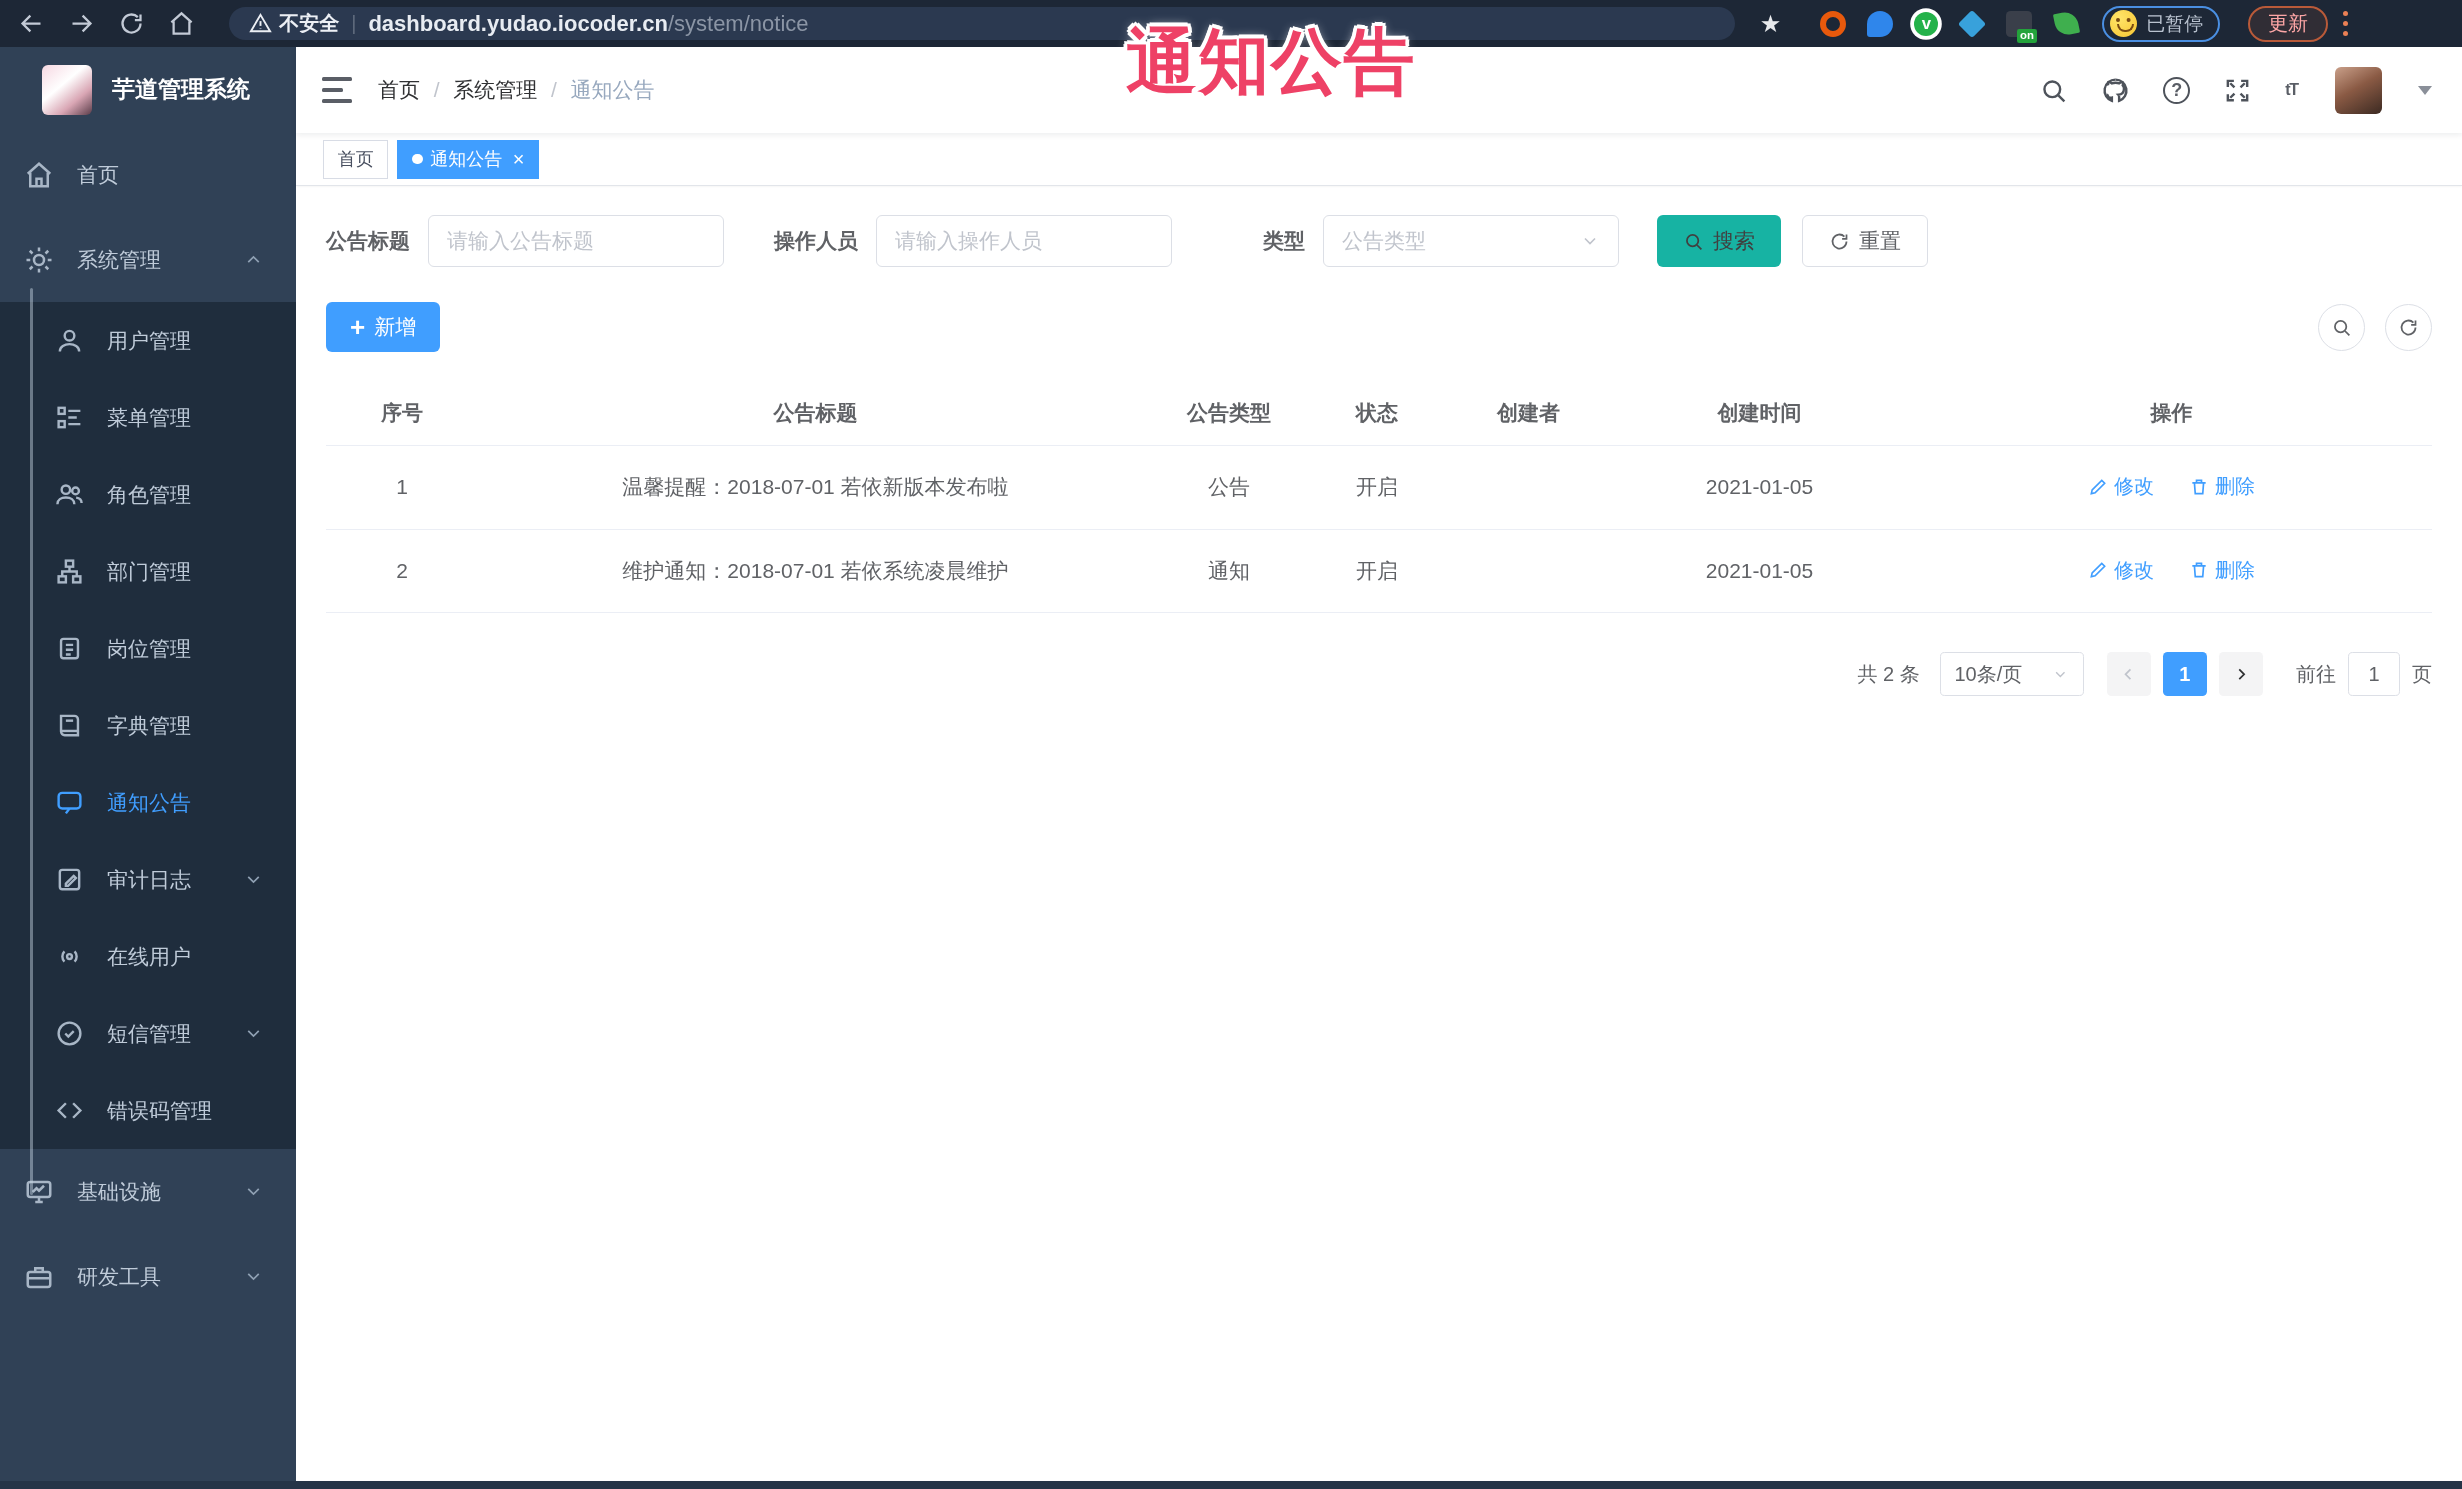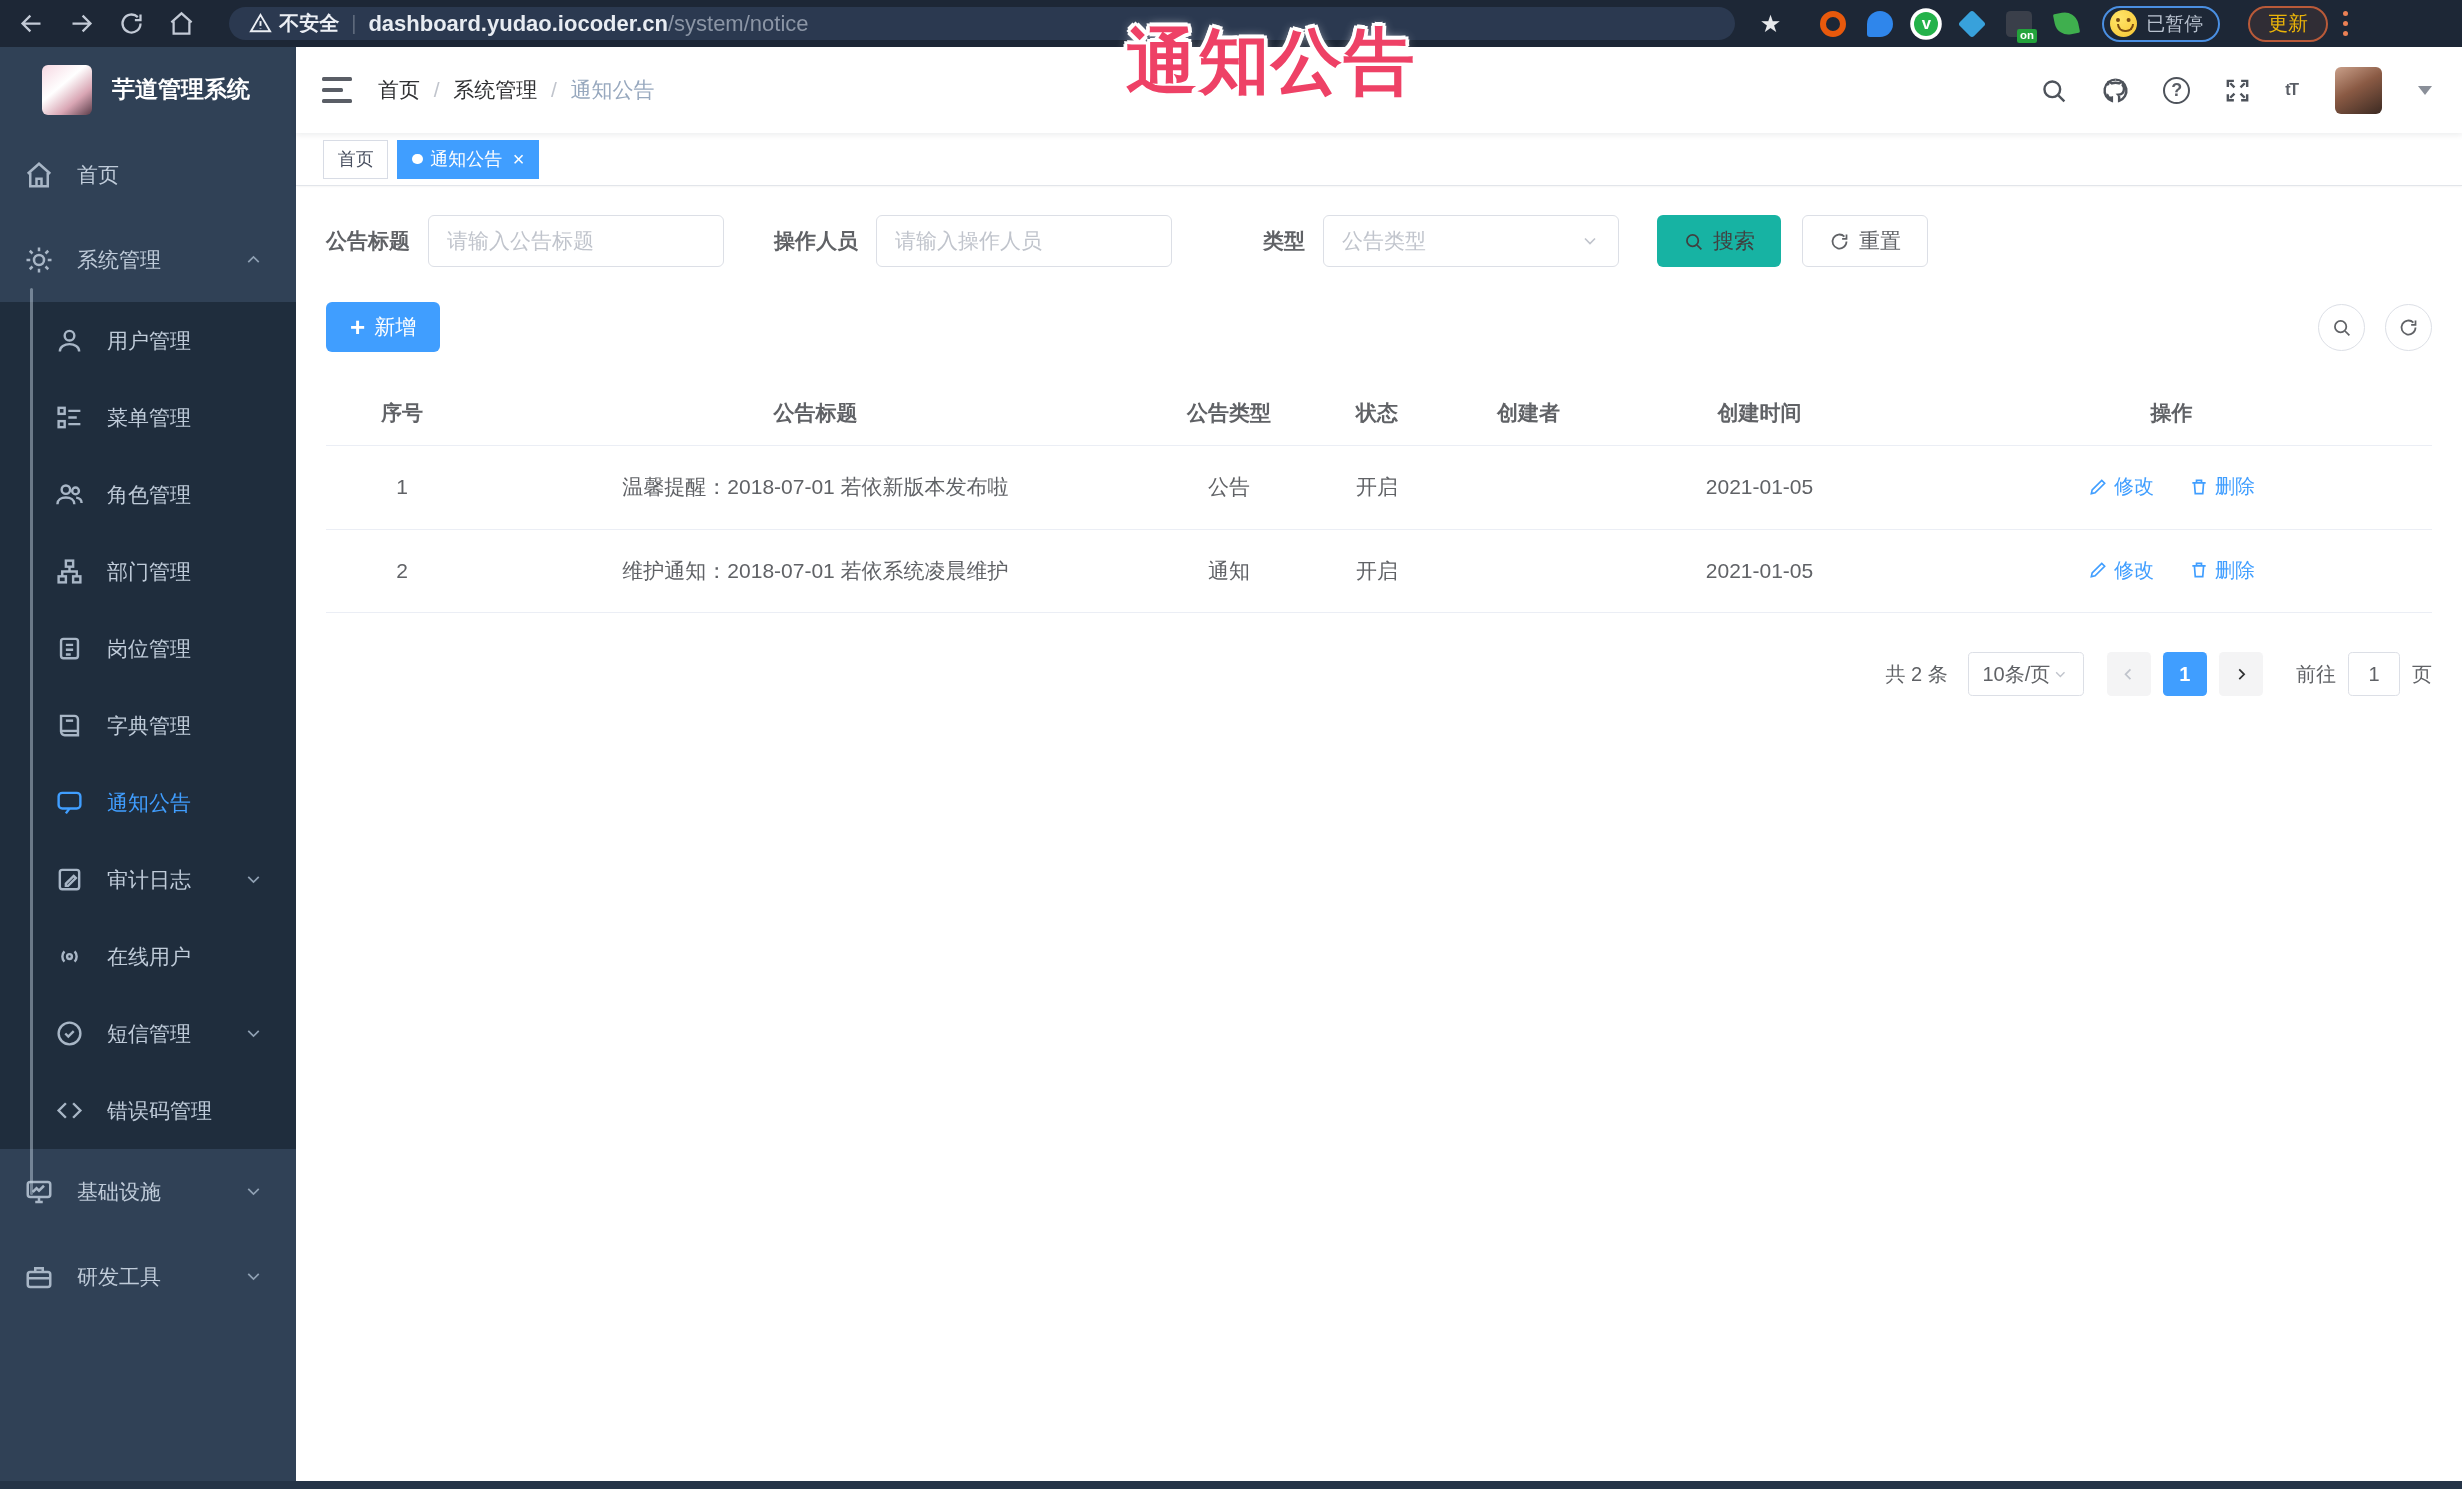--- a/index.html
+++ b/index.html
@@ -25,21 +25,21 @@
   .ext-dark { background:#3a3f4a; border-radius:4.6px; }
   .ext-on { position:absolute; bottom:-6px; right:-4.6px; background:#23a33b; color:#fff; font-size:11.4px; line-height:13.7px; padding:0 3px; border-radius:2.3px; font-weight:bold; }
   .ext-leaf { background:#3faf4e; border-radius:1.5px 60% 1.5px 60%; transform:rotate(-12deg); width:23px; height:23px; margin:1.5px; }
   .ext-star { color:#e8eaed; font-size:24px; line-height:26px; text-align:center; }
   .chip { height:36px; border:2.3px solid #4a8fe2; border-radius:20px; display:flex; align-items:center; gap:9px; padding:0 15px 0 6px; cursor:pointer; }
   .face { width:27px; height:27px; background:radial-gradient(circle at 35% 30%, #ffe469, #f7c531); border-radius:50%; position:relative; }
   .face:before { content:""; position:absolute; left:6px; top:8.3px; width:3.8px; height:3.8px; background:#7a4b12; border-radius:50%; box-shadow:10.6px 0 0 #7a4b12; }
   .face:after { content:""; position:absolute; left:6.8px; top:13.7px; width:13px; height:6.8px; border:2.3px solid #7a4b12; border-top:none; border-radius:0 0 12px 12px; }
   .chip-label { color:#b9c2cf; font-size:19px; }
   .update-wrap { display:flex; align-items:center; gap:12px; margin-left:4.6px; }
-  .update-btn { height:36px; border:2.3px solid #b95a39; border-radius:20px; color:#eab308; background:rgba(190,90,50,.12); font-size:20px; display:flex; align-items:center; padding:0 18px; cursor:pointer; }
+  .update-btn { height:36px; border:2.3px solid #b95a39; border-radius:20px; color:#fca5a5; background:rgba(190,90,50,.12); font-size:20px; display:flex; align-items:center; padding:0 18px; cursor:pointer; }
   .kebab { display:flex; flex-direction:column; gap:4.6px; cursor:pointer; padding:3px; }
   .kebab i { width:5.3px; height:5.3px; border-radius:50%; background:#ea8055; }
 
   
   .app { display:flex; height:1434px; }
   .sidebar { width:296px; background:#304156; flex:0 0 auto; position:relative; color:#bfcbd9; }
   .logo-row { height:85px; display:flex; align-items:center; gap:20px; padding-left:42px; cursor:pointer; }
   .logo-img { width:50px; height:50px; border-radius:6px; background:linear-gradient(140deg,#f6d8e2 0%,#fff 40%,#d9a6b4 70%,#5a3c49 100%); }
   .logo-title { font-size:23px; font-weight:bold; color:#fff; }
   .menu { list-style:none; }
@@ -101,21 +101,21 @@
 
   table.grid { width:100%; border-collapse:collapse; table-layout:fixed; }
   .grid th { font-size:21px; font-weight:bold; color:#606266; padding:21px 0 18px; border-bottom:1.5px solid #ebeef5; text-align:center; }
   .grid td { font-size:21px; color:#606266; padding:27px 0; border-bottom:1.5px solid #ebeef5; text-align:center; }
   .op-link { color:#409eff; display:inline-flex; align-items:center; gap:6px; cursor:pointer; font-size:20px; }
   .op-link + .op-link { margin-left:29px; }
   .op-link svg { width:20px; height:20px; }
 
   .pagination { display:flex; align-items:center; justify-content:flex-end; margin-top:39px; font-size:20px; color:#606266; }
   .pg-total { margin-right:20px; }
-  .pg-size { width:116px; height:44px; border:1.5px solid #dcdfe6; border-radius:4.6px; display:flex; align-items:center; justify-content:space-between; padding:0 13.7px; color:#606266; cursor:pointer; margin-right:23px; background:#fff; }
+  .pg-size { width:144px; height:44px; border:1.5px solid #dcdfe6; border-radius:4.6px; display:flex; align-items:center; justify-content:space-between; padding:0 13.7px; color:#606266; cursor:pointer; margin-right:23px; background:#fff; }
   .pg-size .sel-chev { width:16.7px; height:16.7px; color:#c0c4cc; }
   .pg-btn { width:44px; height:44px; border-radius:4.6px; background:#f4f4f5; display:flex; align-items:center; justify-content:center; cursor:pointer; }
   .pg-btn svg { width:16.7px; height:16.7px; }
   .pg-prev { color:#c0c4cc; margin-right:10.6px; }
   .pg-next { color:#303133; margin-left:10.6px; }
   .pg-cur { width:44px; height:44px; border-radius:4.6px; background:#409eff; color:#fff; font-weight:bold; display:flex; align-items:center; justify-content:center; margin:0 1.5px; cursor:pointer; }
   .pg-goto { display:flex; align-items:center; gap:12px; margin-left:33px; }
   .pg-input { width:52px; height:44px; border:1.5px solid #dcdfe6; border-radius:4.6px; text-align:center; font-size:20px; color:#606266; font-family:inherit; outline:none; }
 
   

